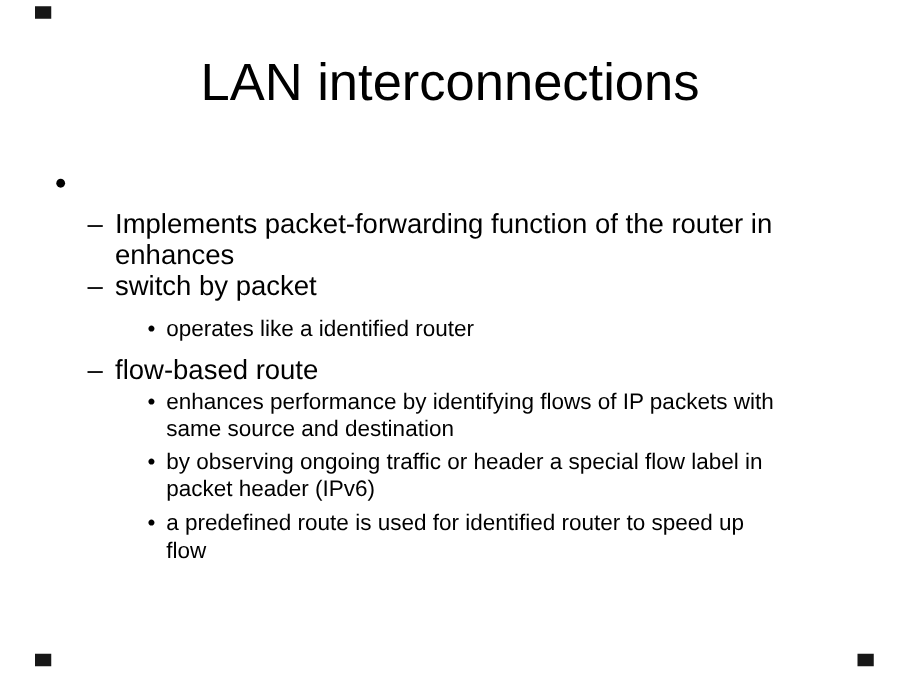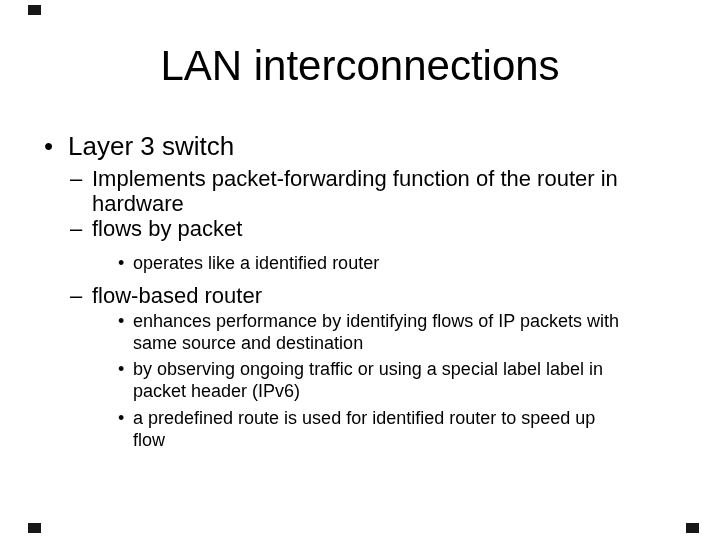--- a/index.html
+++ b/index.html
@@ -58,53 +58,52 @@
 <div class="slide">
 
   <div class="corner-mark cm-tl"></div>
   <div class="corner-mark cm-bl"></div>
   <div class="corner-mark cm-br"></div>
 
   <h1 class="title">LAN interconnections</h1>
 
   <div class="row l1 r0">
     <span class="marker">•</span>
-    <span class="text">Layer 3 switch</span>
   </div>
 
   <div class="row l2 r1">
     <span class="marker">–</span>
     <span class="text">Implements packet-forwarding function of the router in
-hardware</span>
+enhances</span>
   </div>
 
   <div class="row l2 r2">
     <span class="marker">–</span>
-    <span class="text">flows by packet</span>
+    <span class="text">switch by packet</span>
   </div>
 
   <div class="row l3 r3">
     <span class="marker">•</span>
     <span class="text">operates like a identified router</span>
   </div>
 
   <div class="row l2 r4">
     <span class="marker">–</span>
-    <span class="text">flow-based router</span>
+    <span class="text">flow-based route</span>
   </div>
 
   <div class="row l3 r5">
     <span class="marker">•</span>
     <span class="text">enhances performance by identifying flows of IP packets with
 same source and destination</span>
   </div>
 
   <div class="row l3 r6">
     <span class="marker">•</span>
-    <span class="text">by observing ongoing traffic or using a special label label in
+    <span class="text">by observing ongoing traffic or header a special flow label in
 packet header (IPv6)</span>
   </div>
 
   <div class="row l3 r7">
     <span class="marker">•</span>
     <span class="text">a predefined route is used for identified router to speed up
 flow</span>
   </div>
 
 </div>

